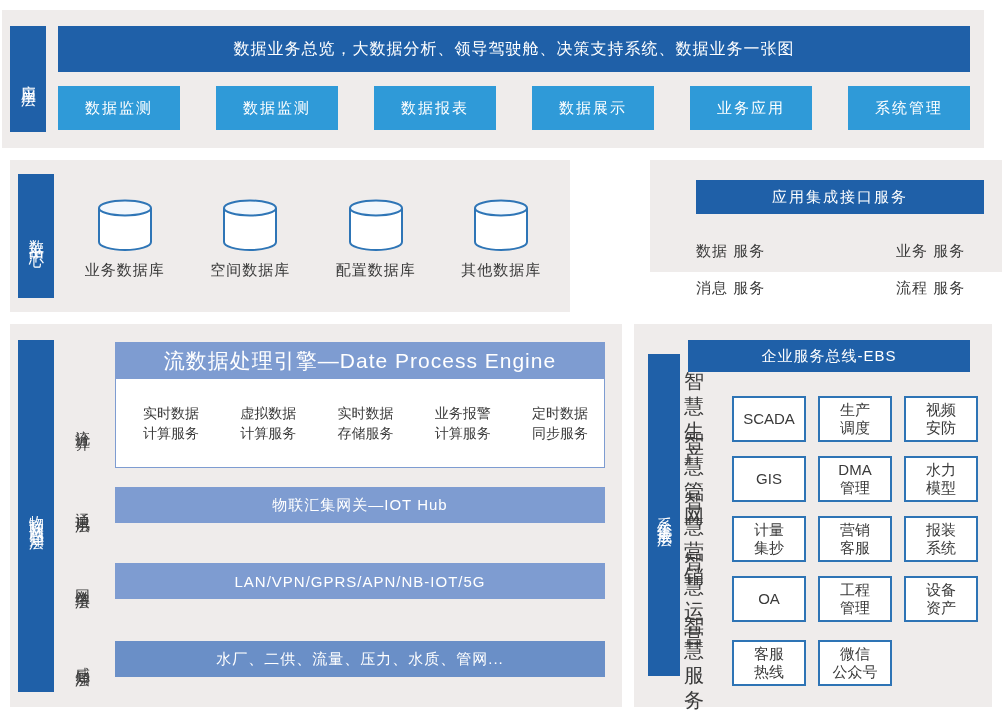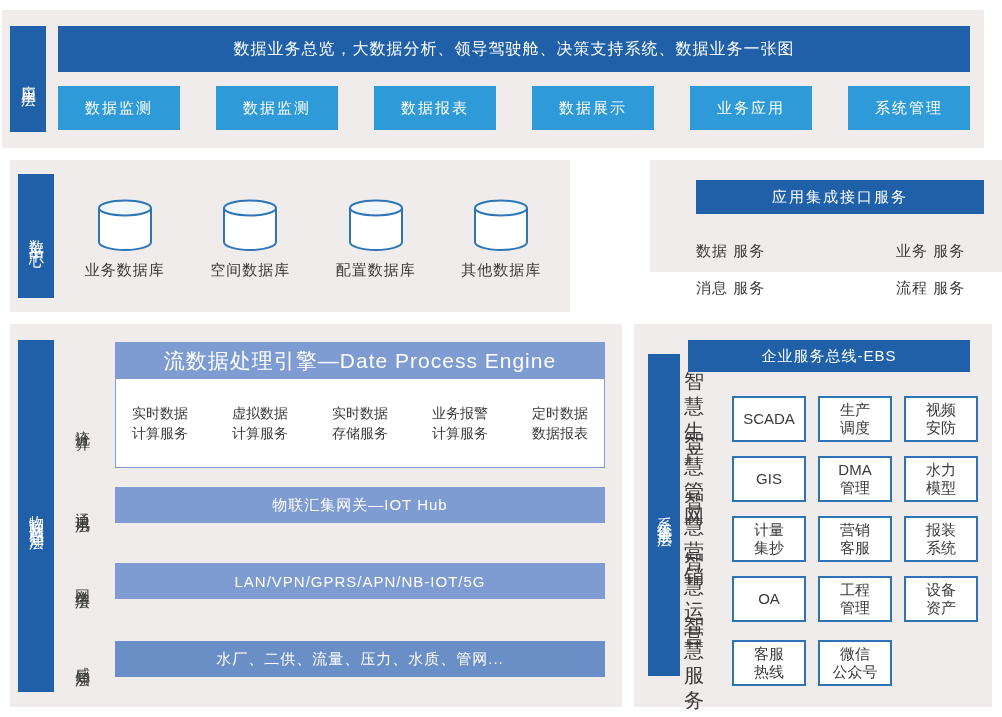--- a/index.html
+++ b/index.html
@@ -104,21 +104,21 @@
   .stream-header{
     height:36px;background:var(--bar-blue);color:#fff;
     display:flex;align-items:center;justify-content:center;
     font-size:21px;letter-spacing:1px;
   }
   .stream-body{
     height:88px;display:flex;align-items:center;justify-content:space-between;
     padding:0 16px;
   }
   .stream-service{
-    font-size:14px;line-height:1.45;white-space:pre-line;text-align:left;
+    font-size:14px;line-height:1.45;white-space:pre-line;text-align:left;margin-left:11px;
   }
   .hbar{
     position:absolute;left:105px;width:490px;height:36px;
     background:var(--bar-blue);color:#fff;
     display:flex;align-items:center;justify-content:center;
     font-size:15px;letter-spacing:1px;
   }
   .hbar-iothub{top:163px;}
   .hbar-network{top:239px;}
   .hbar-sense{top:317px;background:var(--bar-blue-dark);}
@@ -234,21 +234,21 @@
       <div class="stream-body">
         <span class="stream-service">实时数据
 计算服务</span>
         <span class="stream-service">虚拟数据
 计算服务</span>
         <span class="stream-service">实时数据
 存储服务</span>
         <span class="stream-service">业务报警
 计算服务</span>
         <span class="stream-service">定时数据
-数据报表</span>
+同步服务</span>
       </div>
     </div>
 
     <div class="hbar hbar-iothub">物联汇集网关—IOT Hub</div>
     <div class="hbar hbar-network">LAN/VPN/GPRS/APN/NB-IOT/5G</div>
     <div class="hbar hbar-sense">水厂、二供、流量、压力、水质、管网...</div>
   </section>
 
   <section class="panel panel-bot-right">
     <div class="vbar vbar-ebs">

